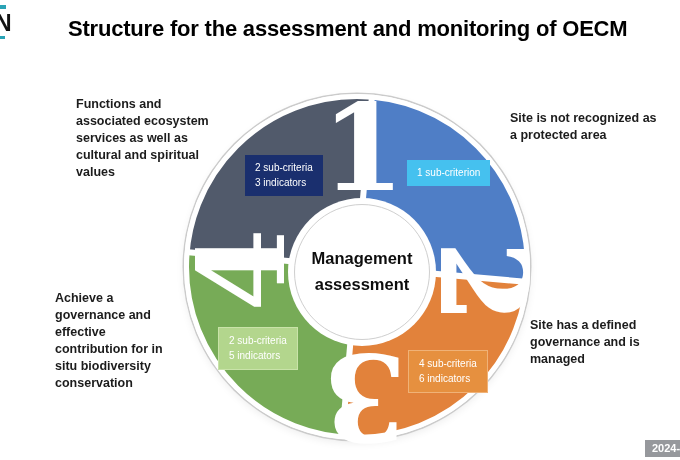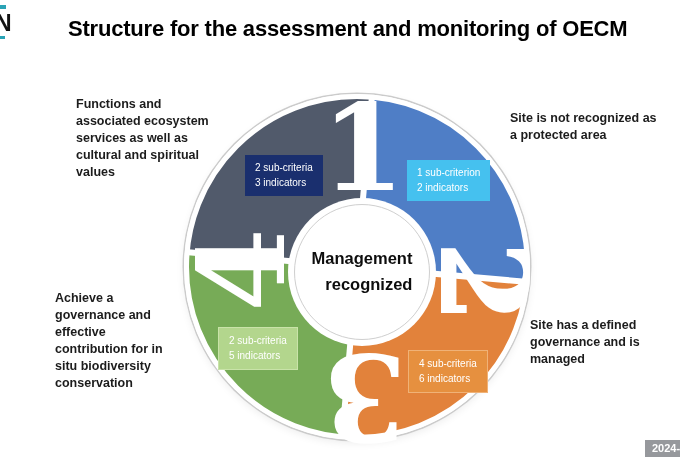--- a/index.html
+++ b/index.html
@@ -52,21 +52,21 @@
   .num.n4 { left:53px;  top:171px; transform:translate(-50%,-50%) rotate(270deg); }
   .hub {
     position:absolute; left:99px; top:99px; width:148px; height:148px;
     background:#fff; border-radius:50%; z-index:4;
     display:flex; align-items:center; justify-content:center;
   }
   .hub::before {
     content:""; position:absolute; left:6px; top:6px; right:6px; bottom:6px;
     border:1.5px solid #cfcfcf; border-radius:50%;
   }
-  .hub-label { text-align:right; font-size:16.5px; font-weight:bold; color:#0d0d0d; line-height:1.55; }
+  .hub-label { text-align:center; font-size:16.5px; font-weight:bold; color:#0d0d0d; line-height:1.55; }
   
   .stat {
     position:absolute; z-index:6; padding:5px 10px 6px 10px;
     font-size:10px; line-height:1.5; color:#ffffff;
   }
   .stat.navy   { left:245px; top:155px; background:#1a2f6e; }
   .stat.sky    { left:407px; top:160px; background:#45c1ef;padding-left:10px; }
   .stat.green  { left:218px; top:327px; background:#b3d68d; border:1px solid #c9e3a9; }
   .stat.orange { left:408px; top:350px; background:#e6903f; border:1px solid #f0b277; }
   
@@ -98,32 +98,31 @@
   <div class="gap g4"></div>
 
   <div class="num n1">1</div>
   <div class="num n2">2</div>
   <div class="num n3">3</div>
   <div class="num n4">4</div>
 
   <div class="hub">
     <div class="hub-label">
       <div>Management</div>
-      <div>recognized</div>
+      <div>assessment</div>
     </div>
   </div>
 </div>
 
 <div class="stat navy">
   <div>2 sub-criteria</div>
   <div>3 indicators</div>
 </div>
 <div class="stat sky">
   <div>1 sub-criterion</div>
-  <div>2 indicators</div>
 </div>
 <div class="stat green">
   <div>2 sub-criteria</div>
   <div>5 indicators</div>
 </div>
 <div class="stat orange">
   <div>4 sub-criteria</div>
   <div>6 indicators</div>
 </div>
 

